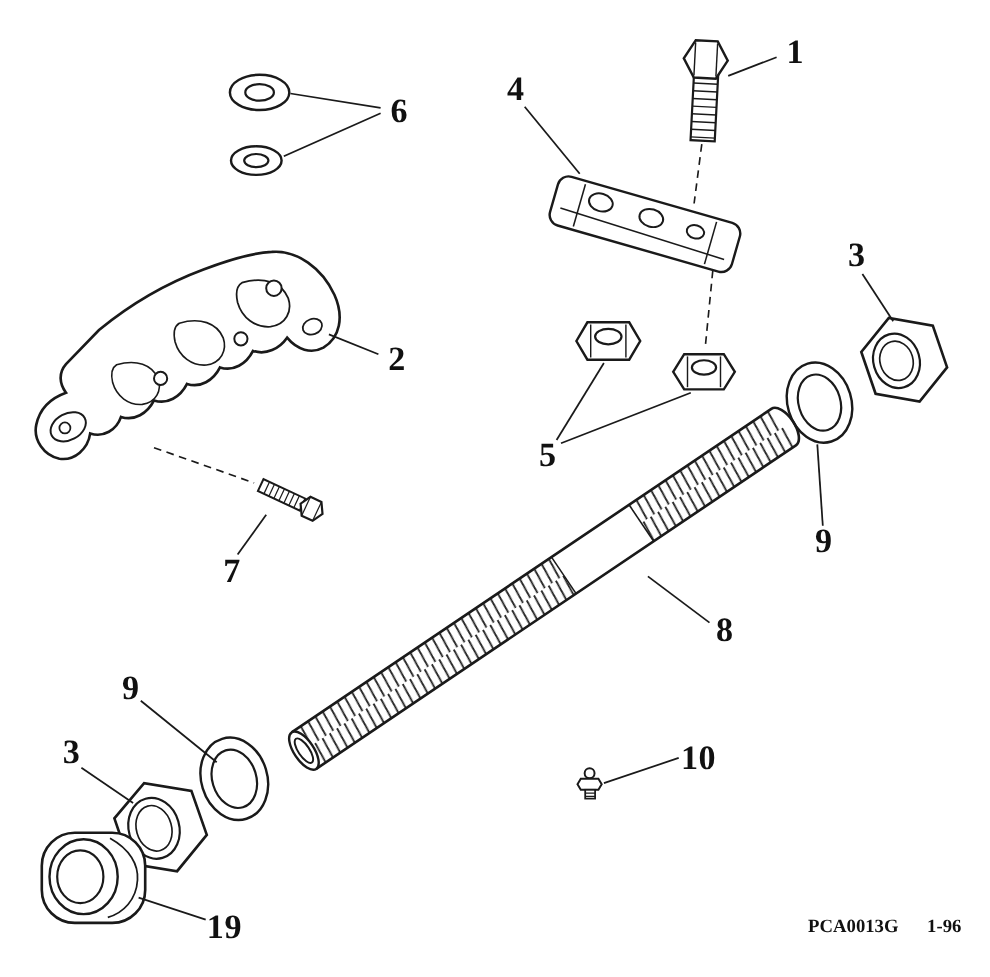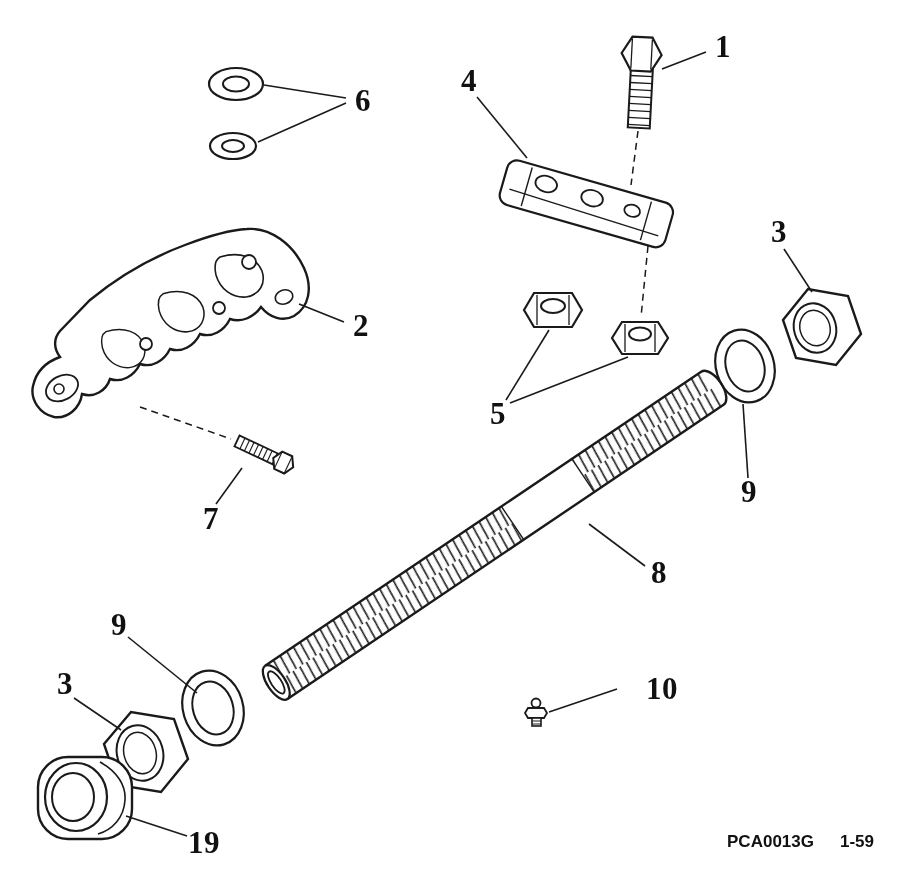--- a/index.html
+++ b/index.html
@@ -30,21 +30,21 @@
     letter-spacing: 0.5px;
     white-space: nowrap;
     user-select: none;
   }
   .footer-code {
     position: absolute;
     right: 26px;
     top: 832px;
     display: flex;
     gap: 26px;
-    font-family: Liberation Sans, sans-serif;
+    font-family: Liberation Serif, serif;
     font-weight: bold;
     font-size: 17px;
     color: #111111;
   }
 </style>
 </head>
 <body>
 
 <div class="page">
 
@@ -222,21 +222,21 @@
   <div class="callout" style="left:361px; top:326px">2</div>
   <div class="callout" style="left:779px; top:232px">3</div>
   <div class="callout" style="left:65px;  top:684px">3</div>
   <div class="callout" style="left:469px; top:81px">4</div>
   <div class="callout" style="left:498px; top:414px">5</div>
   <div class="callout" style="left:363px; top:101px">6</div>
   <div class="callout" style="left:211px; top:519px">7</div>
   <div class="callout" style="left:659px; top:573px">8</div>
   <div class="callout" style="left:749px; top:492px">9</div>
   <div class="callout" style="left:119px; top:625px">9</div>
-  <div class="callout" style="left:662px; top:689px">10</div>
+  <div class="callout" style="left:635px; top:689px">10</div>
   <div class="callout" style="left:204px; top:843px">19</div>
 
   <div class="footer-code">
     <span>PCA0013G</span>
-    <span>1-59</span>
+    <span>1-96</span>
   </div>
 
 </div>
 
 </body></html>

